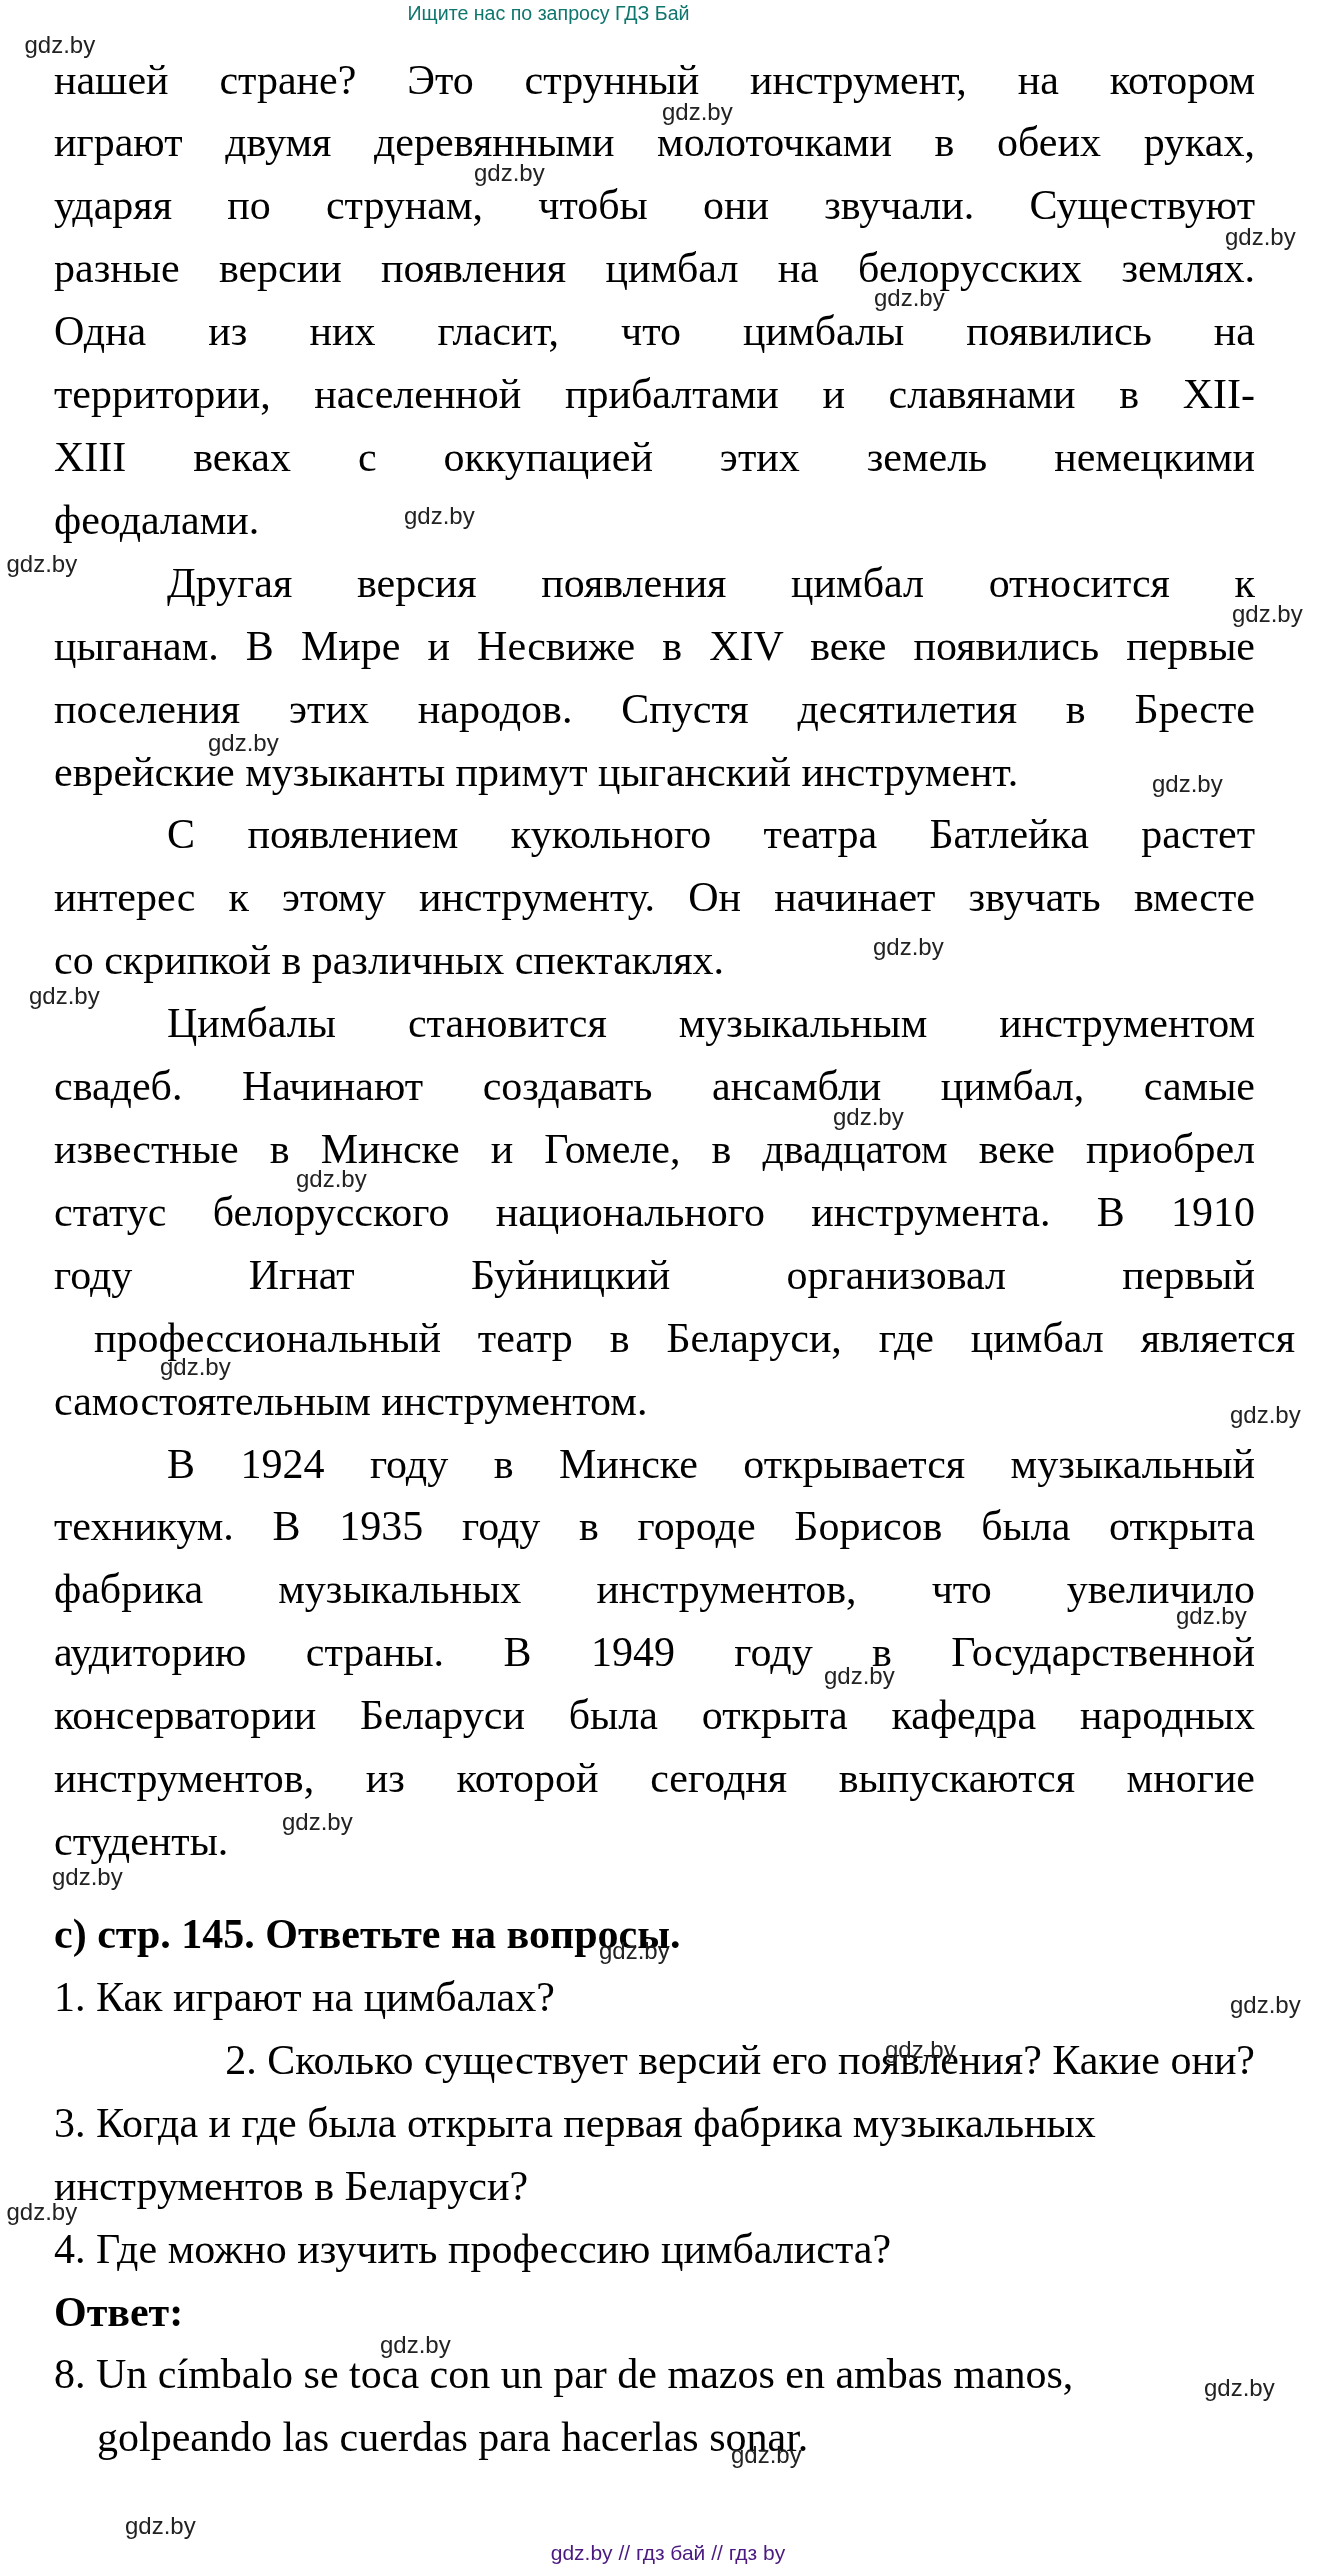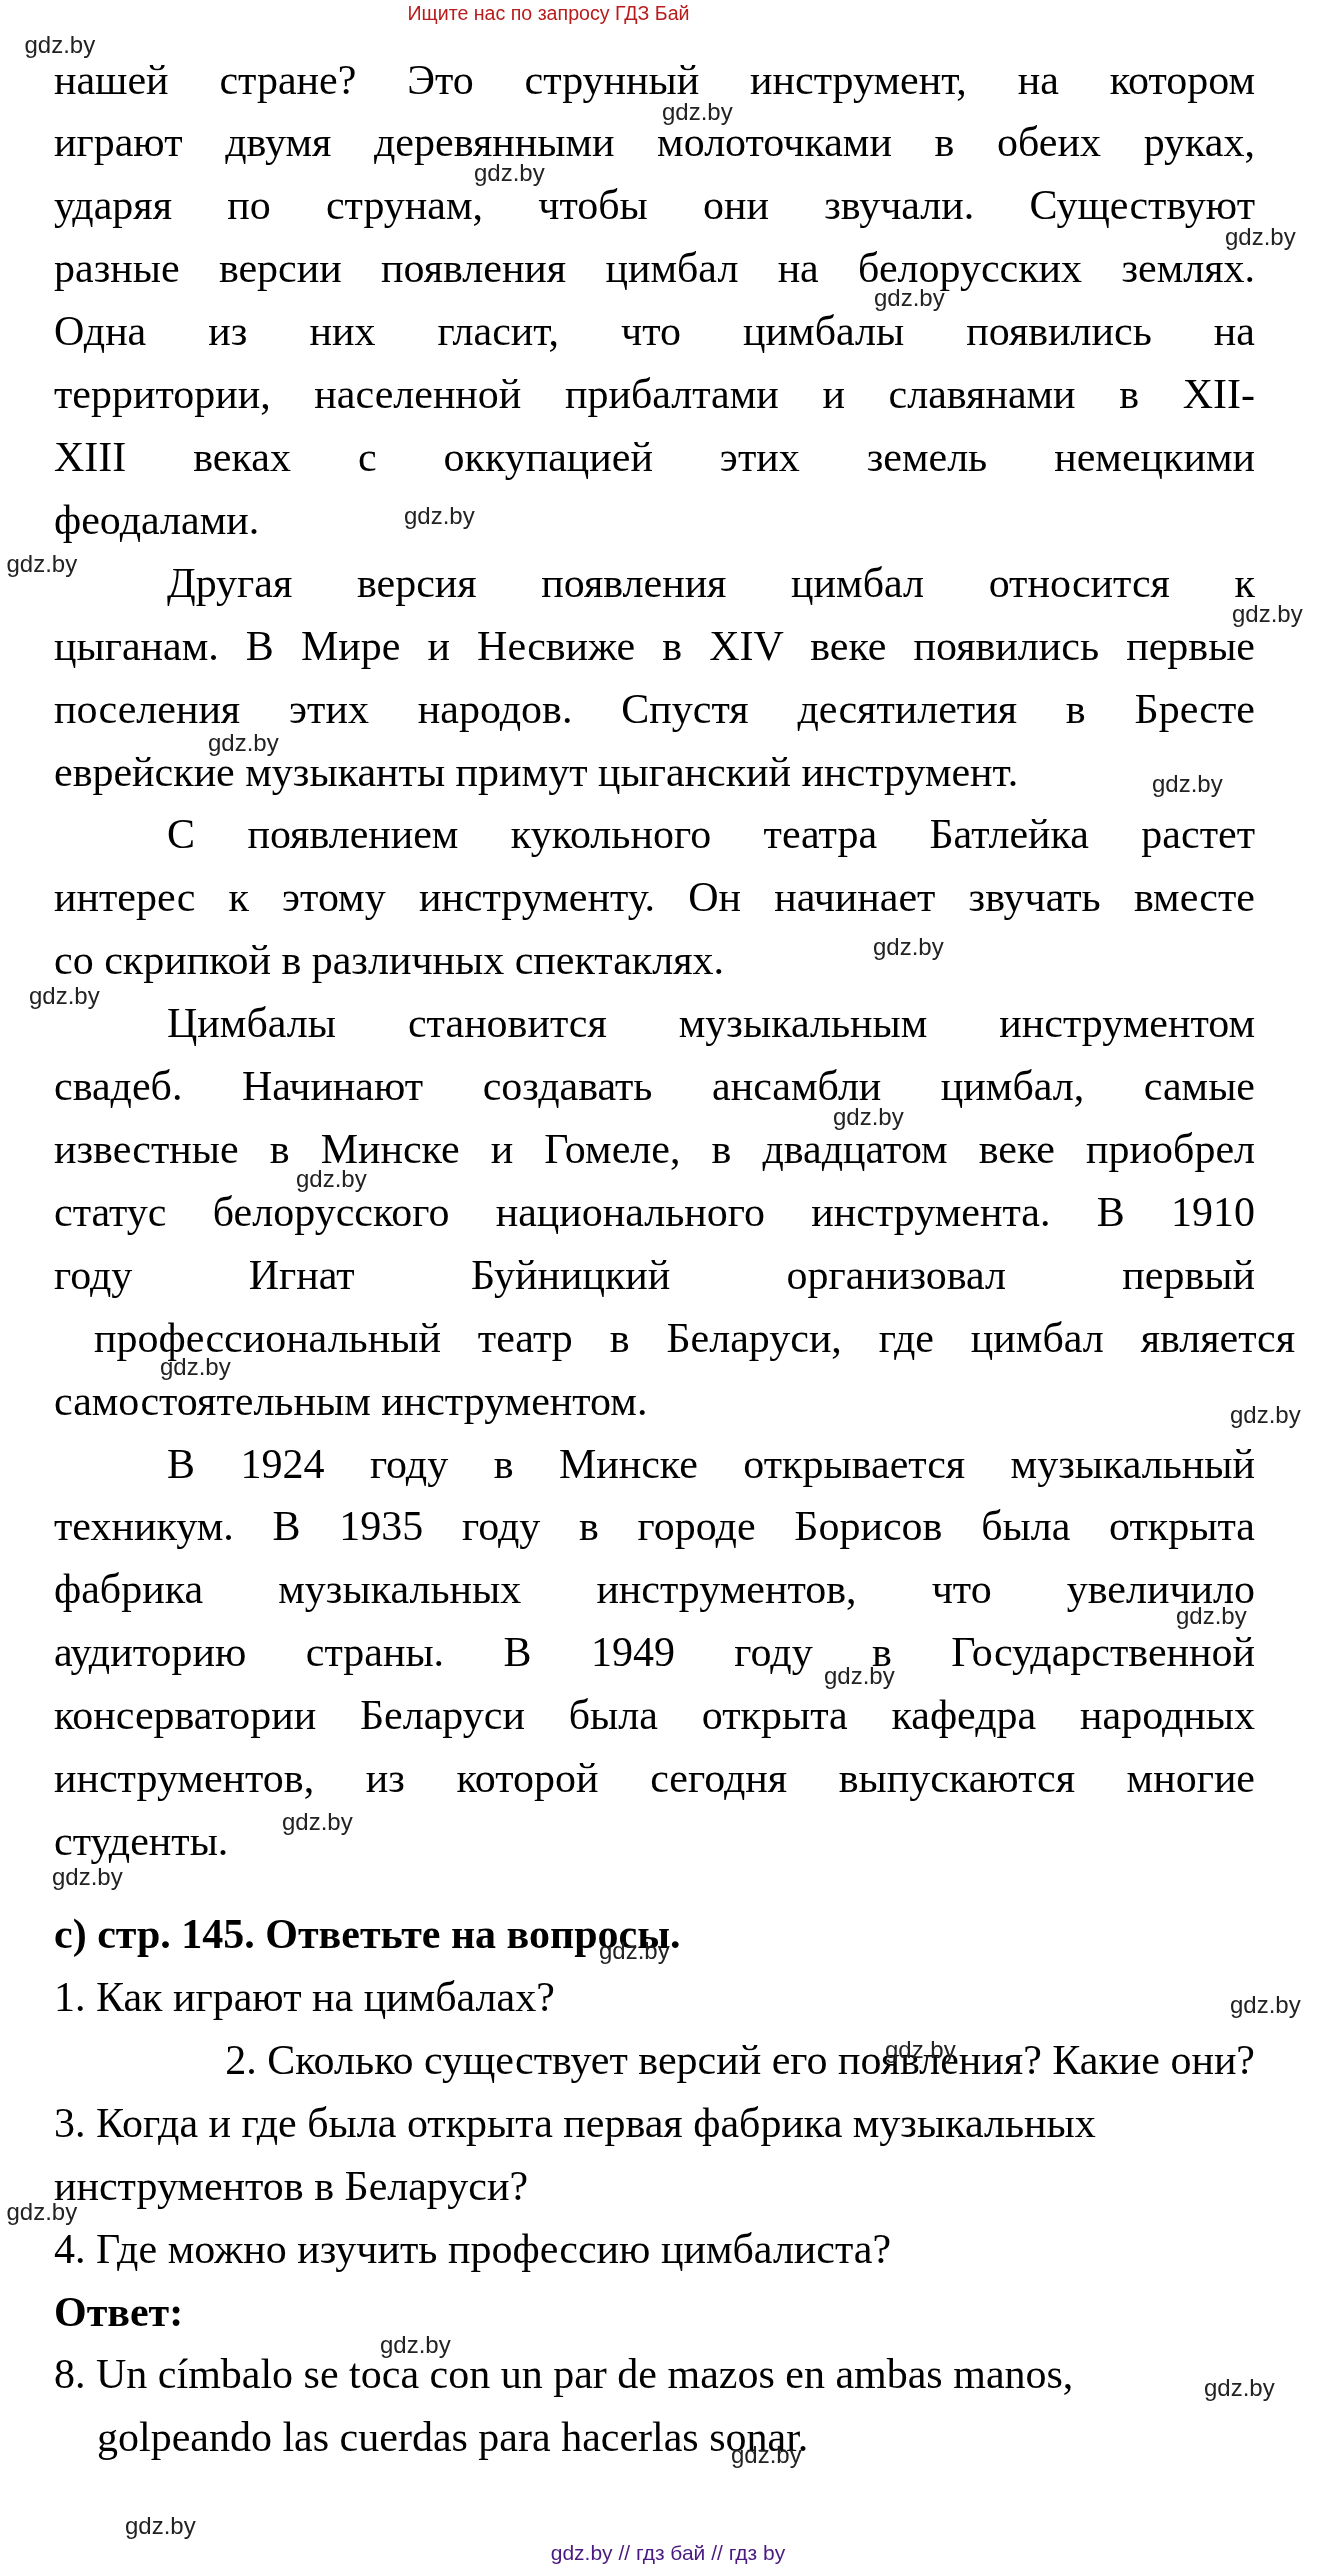--- a/index.html
+++ b/index.html
@@ -17,21 +17,21 @@
   }
   .top-link {
     position: absolute;
     top: 0;
     left: 0;
     width: 1097px;
     text-align: center;
     font-family: "Liberation Sans", "DejaVu Sans", sans-serif;
     font-size: 19.6px;
     line-height: 26px;
-    color: #b91c1c;
+    color: #0f766e;
     text-decoration: none;
     cursor: pointer;
   }
   .content {
     position: absolute;
     top: 49px;
     left: 54px;
     width: 1201px;
   }
   .line {

